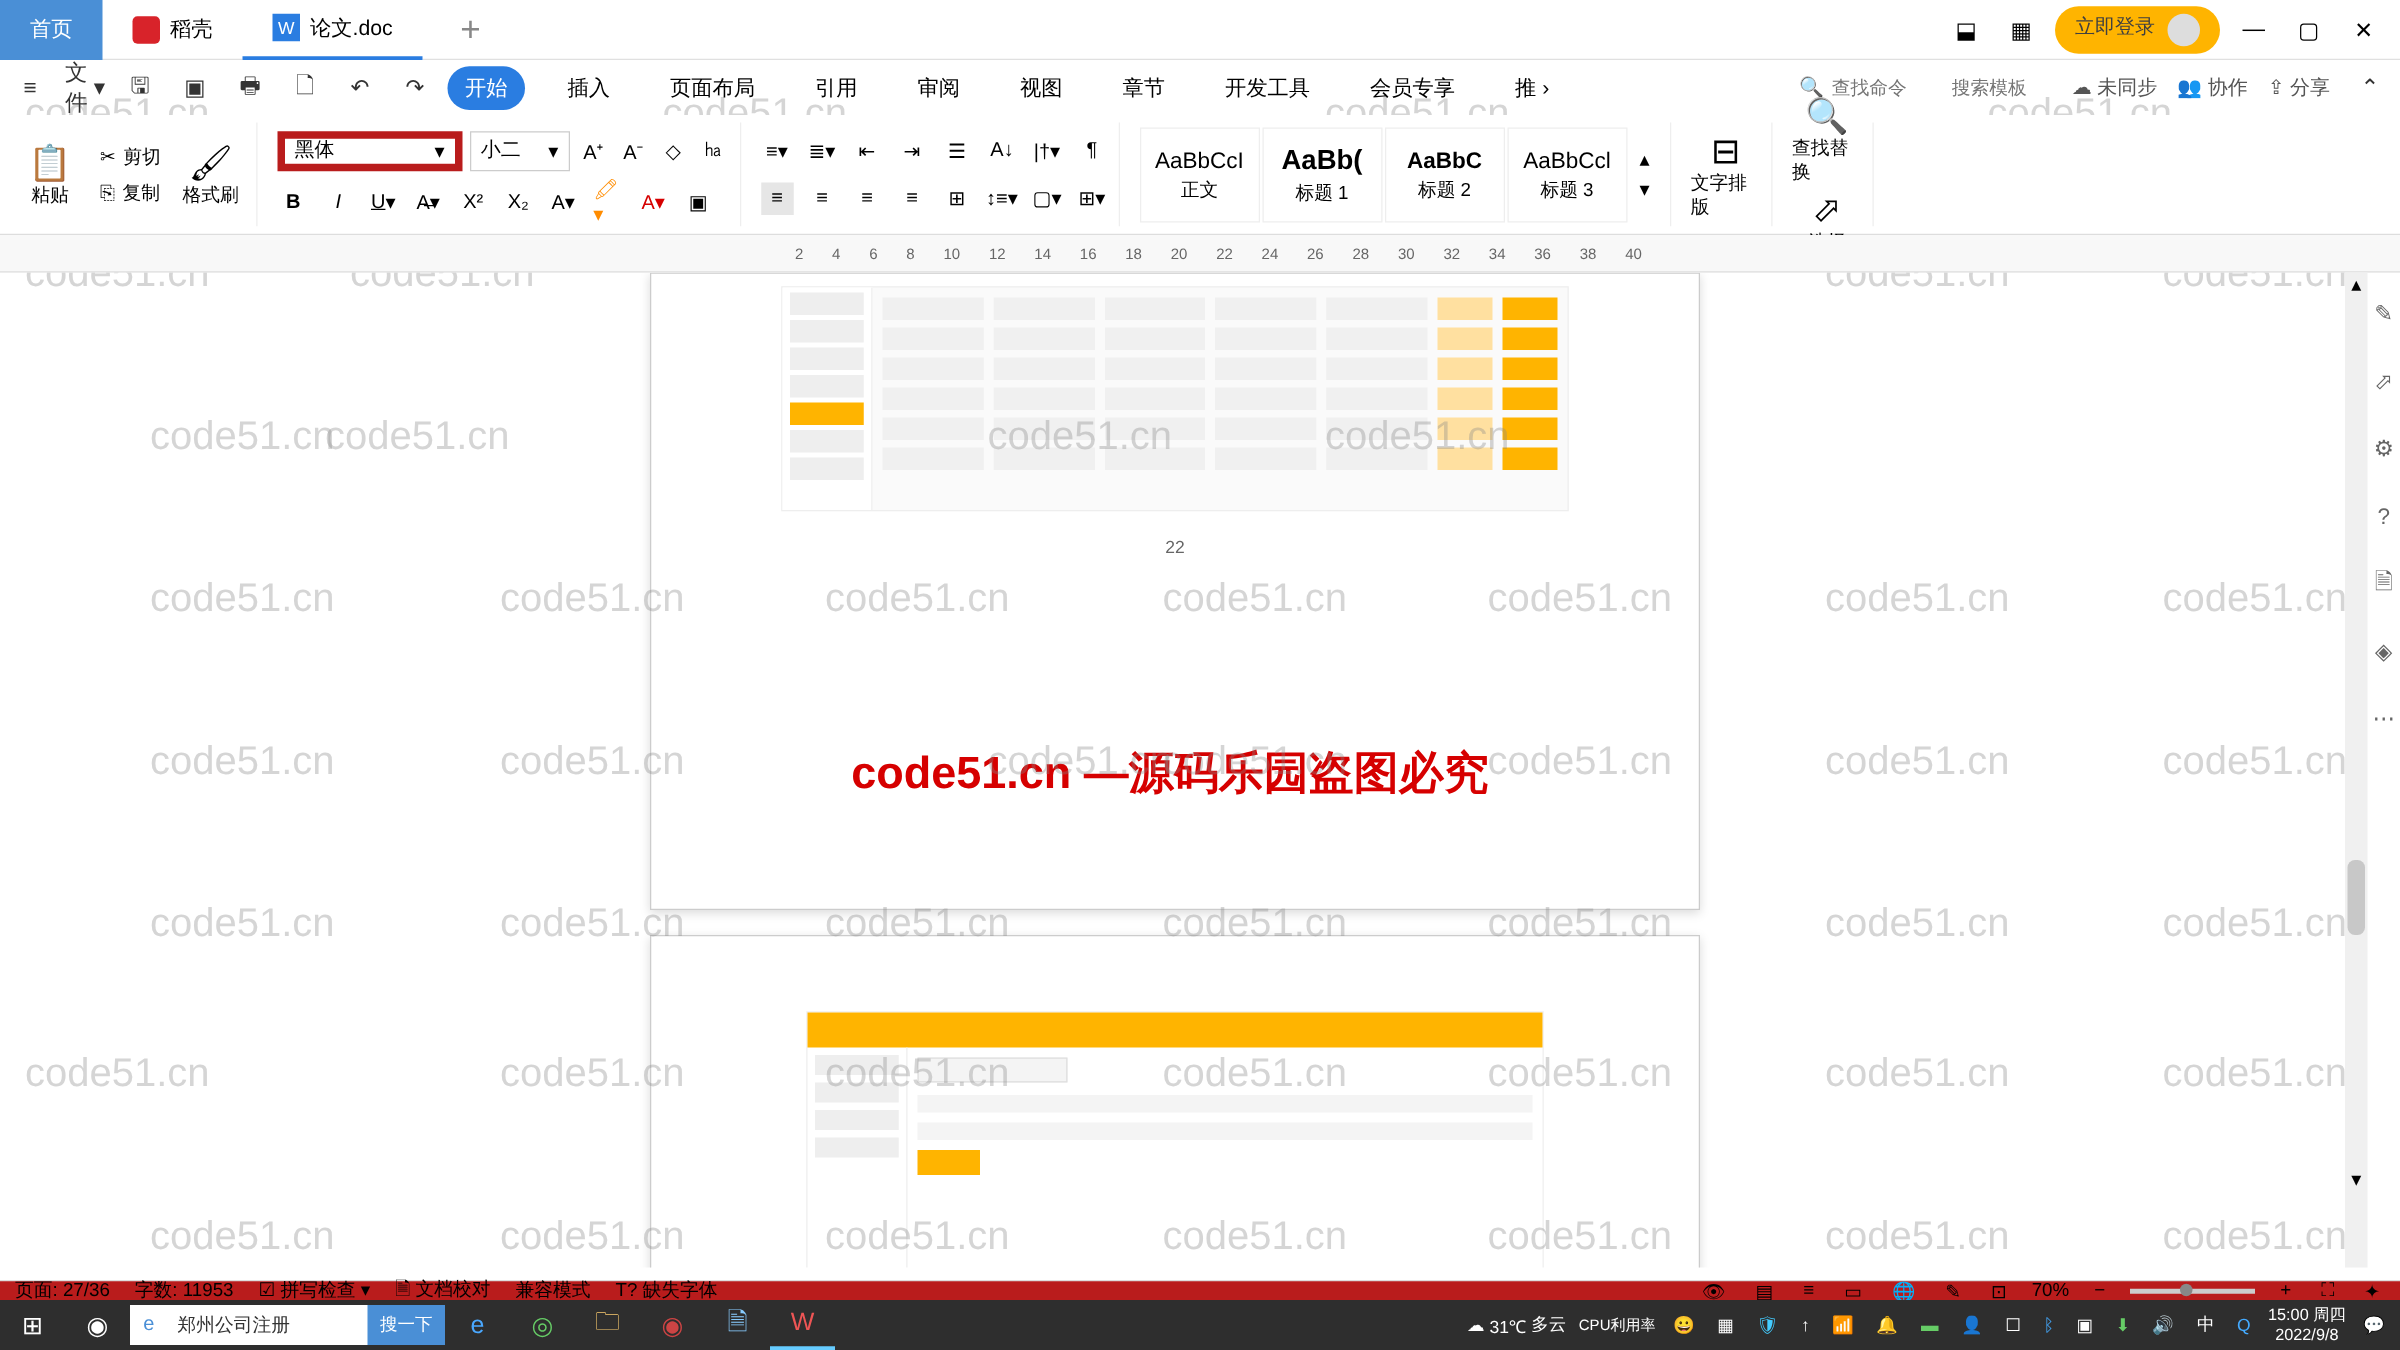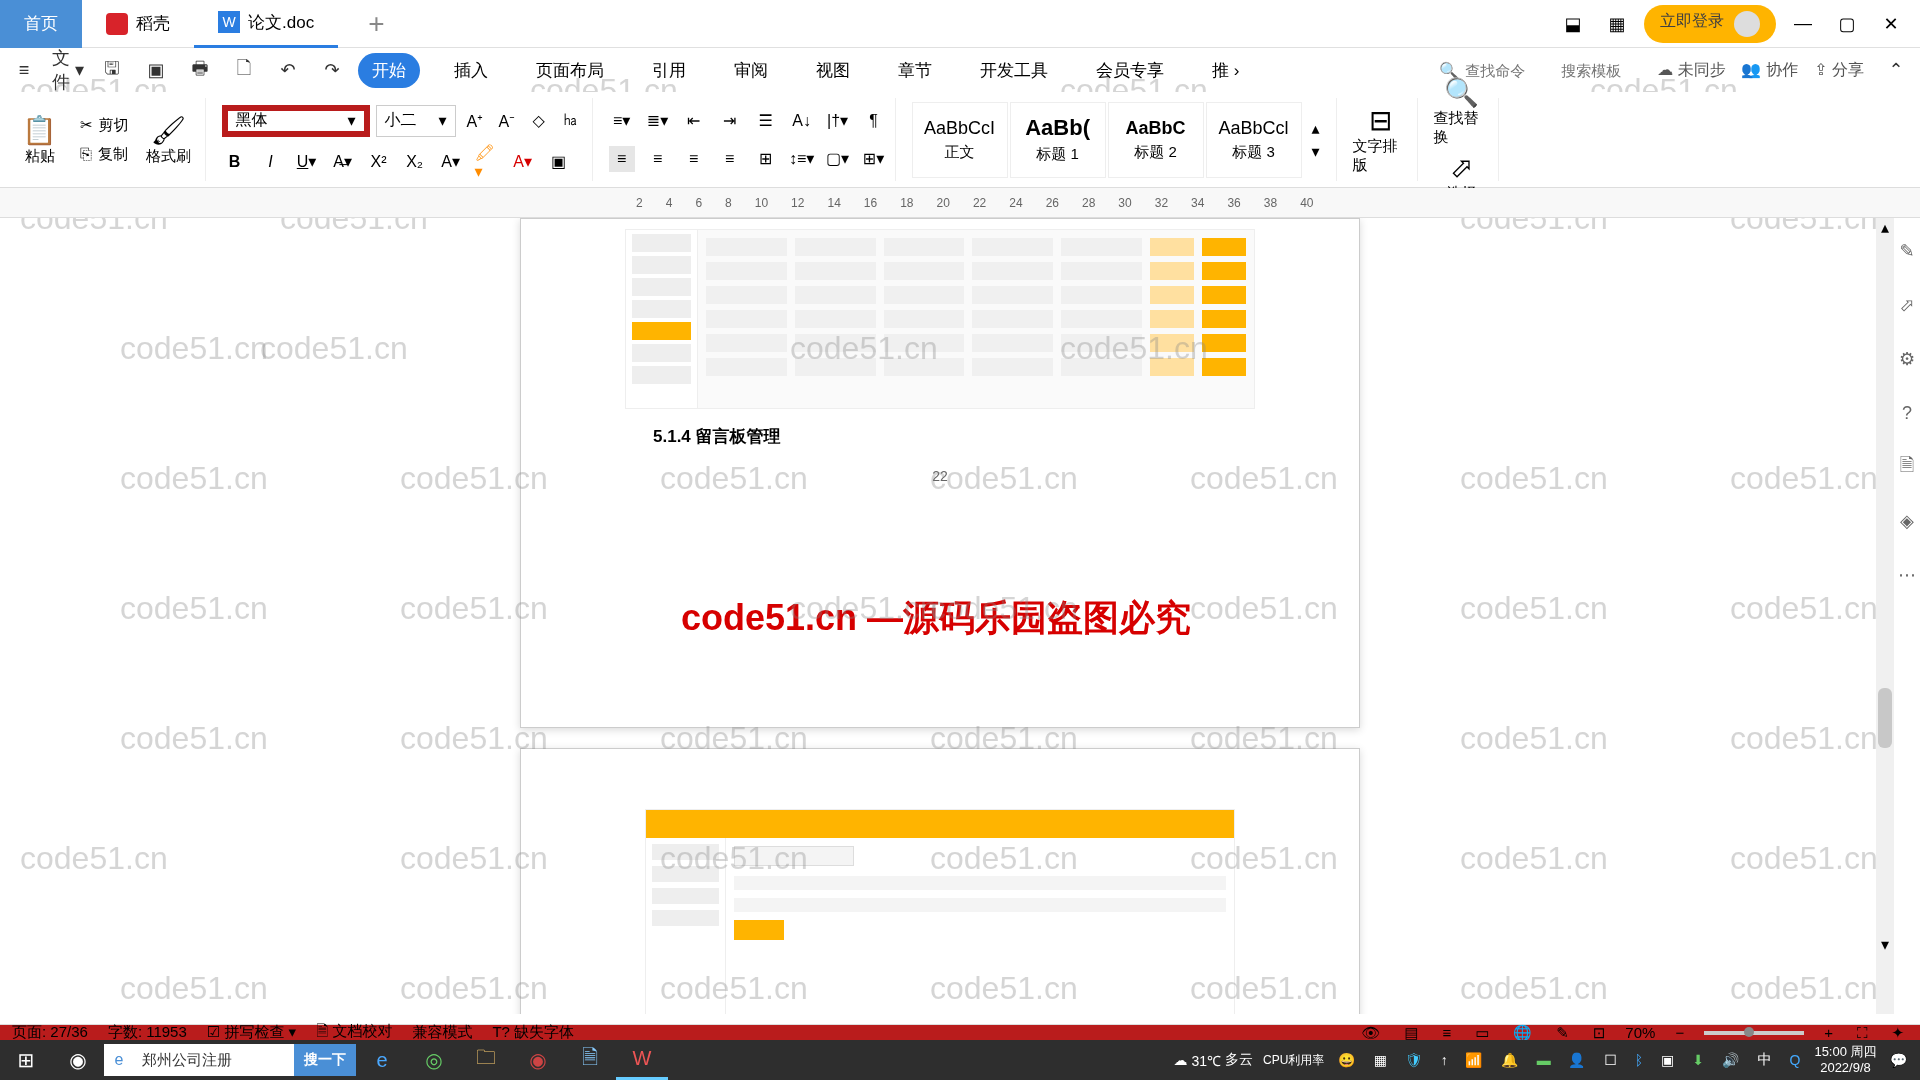--- a/index.html
+++ b/index.html
@@ -81,21 +81,21 @@
 .statusbar { position: absolute; bottom: 40px; left: 0; right: 0; height: 16px; background: #b91c1c; border-top: 1px solid #ddd; display: flex; align-items: center; padding: 0 12px; font-size: 15px; gap: 20px; z-index: 3; }
 .statusbar .right { margin-left: auto; display: flex; align-items: center; gap: 16px; }
 .zoom-slider { width: 100px; height: 4px; background: #ccc; position: relative; }
 .zoom-slider .dot { position: absolute; top: -4px; left: 40px; width: 10px; height: 10px; border-radius: 50%; background: #888; }
 
 
 .taskbar { position: absolute; bottom: 0; left: 0; right: 0; height: 40px; background: #2e2e2e; display: flex; align-items: center; z-index: 4; color: #fff; }
 .tb-btn { width: 52px; height: 40px; display: flex; align-items: center; justify-content: center; cursor: pointer; font-size: 20px; }
 .tb-search { display: flex; background: #fff; height: 32px; }
 .tb-search input { border: none; width: 160px; padding: 0 8px; font-size: 15px; color: #333; }
-.tb-search .sb { background: #4a8fd6; color: #fff; padding: 0 10px; display: flex; align-items: center; font-size: 14px; font-weight: bold; }
+.tb-search .sb { background: #4a8fd6; color: #fff; padding: 0 10px; display: flex; align-items: center; font-size: 14px; }
 .tray { margin-left: auto; display: flex; align-items: center; gap: 10px; padding-right: 8px; font-size: 14px; }
 .tray .clock { text-align: center; font-size: 13px; line-height: 1.2; }
 .weather { display: flex; align-items: center; gap: 4px; font-size: 14px; }
 </style>
 </head>
 <body>
 
 <div class="watermark-layer">
   <span class="wm" style="top:72px;left:20px">code51.cn</span>
   <span class="wm" style="top:72px;left:530px">code51.cn</span>
@@ -399,21 +399,20 @@
             <span></span>
             <span></span>
             <span></span>
             <span></span>
             <span></span>
             <span class="btn1"></span>
             <span class="btn2"></span>
           </div>
       </div>
     </div>
-    <div class="heading">5.1.4  留言板管理</div>
     <div class="red-overlay">code51.cn —源码乐园盗图必究</div>
     <div class="pagenum">22</div>
   </div>
   <div class="page page2">
     <div style="margin:60px auto 0;width:590px;height:220px;border:1px solid #eee;background:#fff">
       <div style="height:28px;background:#ffb400"></div>
       <div style="display:flex;height:180px">
         <div style="width:80px;border-right:1px solid #eee">
             <div style="height:16px;margin:6px;background:#eee"></div>
             <div style="height:16px;margin:6px;background:#eee"></div>

